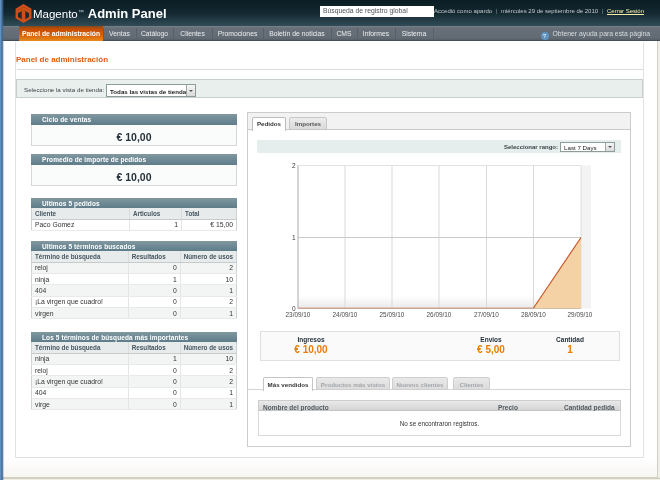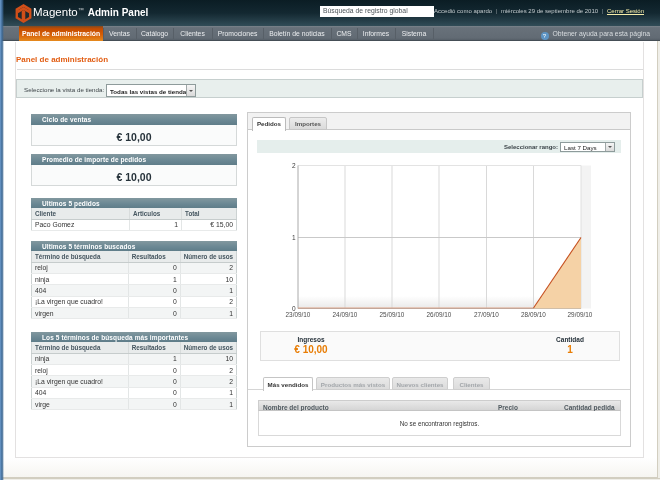--- a/index.html
+++ b/index.html
@@ -7,21 +7,21 @@
 body { font-family:"Liberation Sans", sans-serif; }
 #page { position:relative; width:660px; height:480px; background:#fff; overflow:hidden; }
 .abs { position:absolute; }
 
 
 #hdr { left:0; top:0; width:660px; height:26px;
   background:linear-gradient(#0b1d24, #132831 50%, #314c57); }
 #logoM { left:15px; top:4px; }
 #logotext { left:33px; top:6px; color:#fff; font-size:11.5px; }
 #logotext .tm { font-size:6px; vertical-align:4px; color:#cfd4d6; }
-#logotext b { font-size:10px; letter-spacing:0; margin-left:4px; }
+#logotext b { font-size:13px; letter-spacing:0; margin-left:4px; }
 #srch { left:320px; top:6px; width:114px; height:11px; background:#fff; border:none;
   font-size:6.8px; color:#4d5559; line-height:10px; padding-left:3px; }
 #hright { right:16px; top:7.5px; font-size:6px; color:#c4cbce; white-space:nowrap; }
 #hright .lo { color:#f6edaa; text-decoration:underline; }
 #hright .sep { color:#8b9599; margin:0 2px; }
 
 
 #nav { left:0; top:26px; width:660px; height:15px;
   background:linear-gradient(#7b848c, #68717a 12%, #626b74 85%, #565f68);
   border-bottom:1px solid #454e56; }
@@ -307,20 +307,24 @@
       <text x="253.5" y="159">28/09/10</text>
       <text x="300" y="159">29/09/10</text>
     </g>
   </svg>
 
   <div id="totals" class="abs"></div>
   <div class="tcol" style="left:266px;">
       <div class="tl">Ingresos</div>
       <div class="tv">€ 10,00</div>
     </div>
+  <div class="tcol" style="left:446px;">
+      <div class="tl">Envios</div>
+      <div class="tv">€ 5,00</div>
+    </div>
   <div class="tcol" style="left:525px;">
       <div class="tl">Cantidad</div>
       <div class="tv">1</div>
     </div>
 
   <div id="btabline" class="abs"></div>
   <div id="btab1" class="tab abs">Más vendidos</div>
   <div id="btab2" class="btabi">Productos más vistos</div>
   <div id="btab3" class="btabi">Nuevos clientes</div>
   <div id="btab4" class="btabi">Clientes</div>

